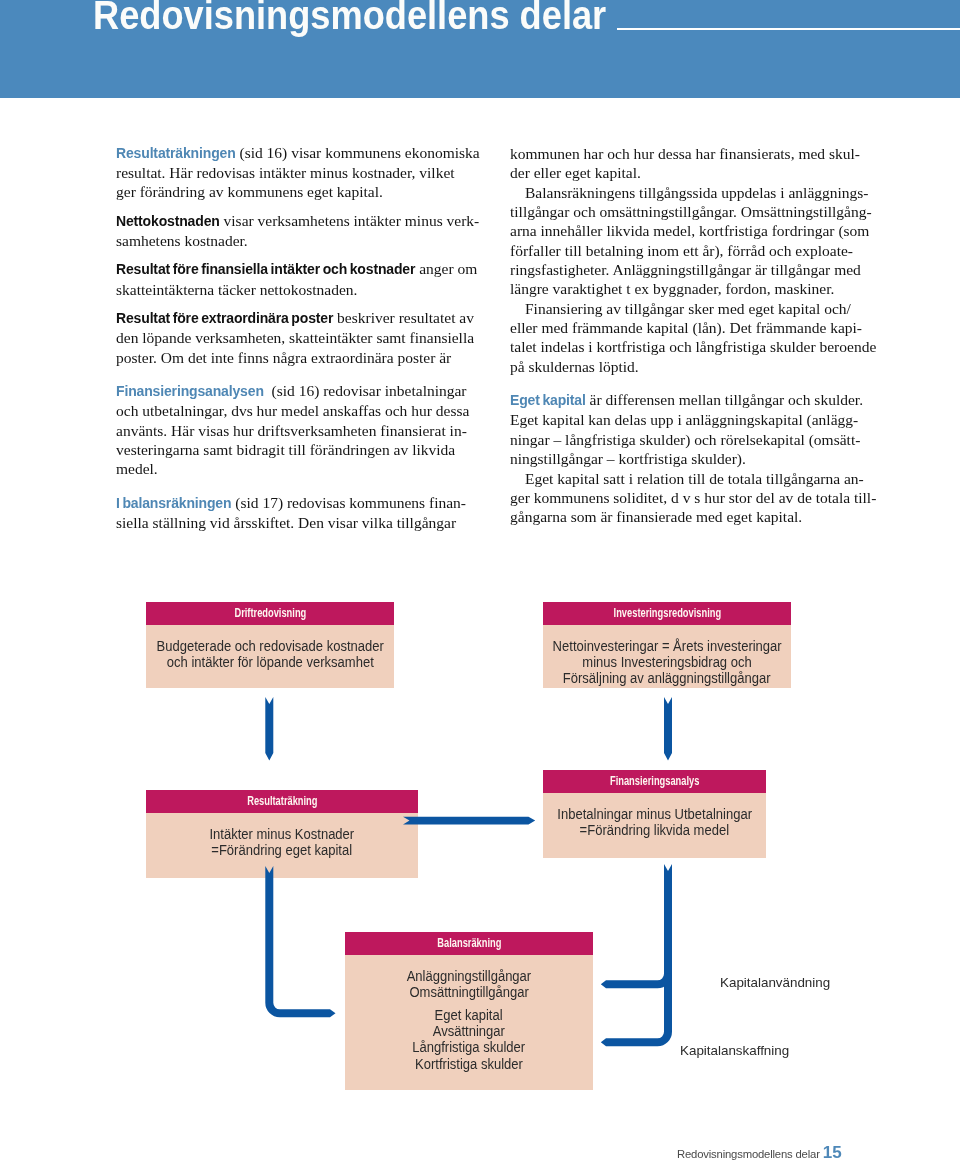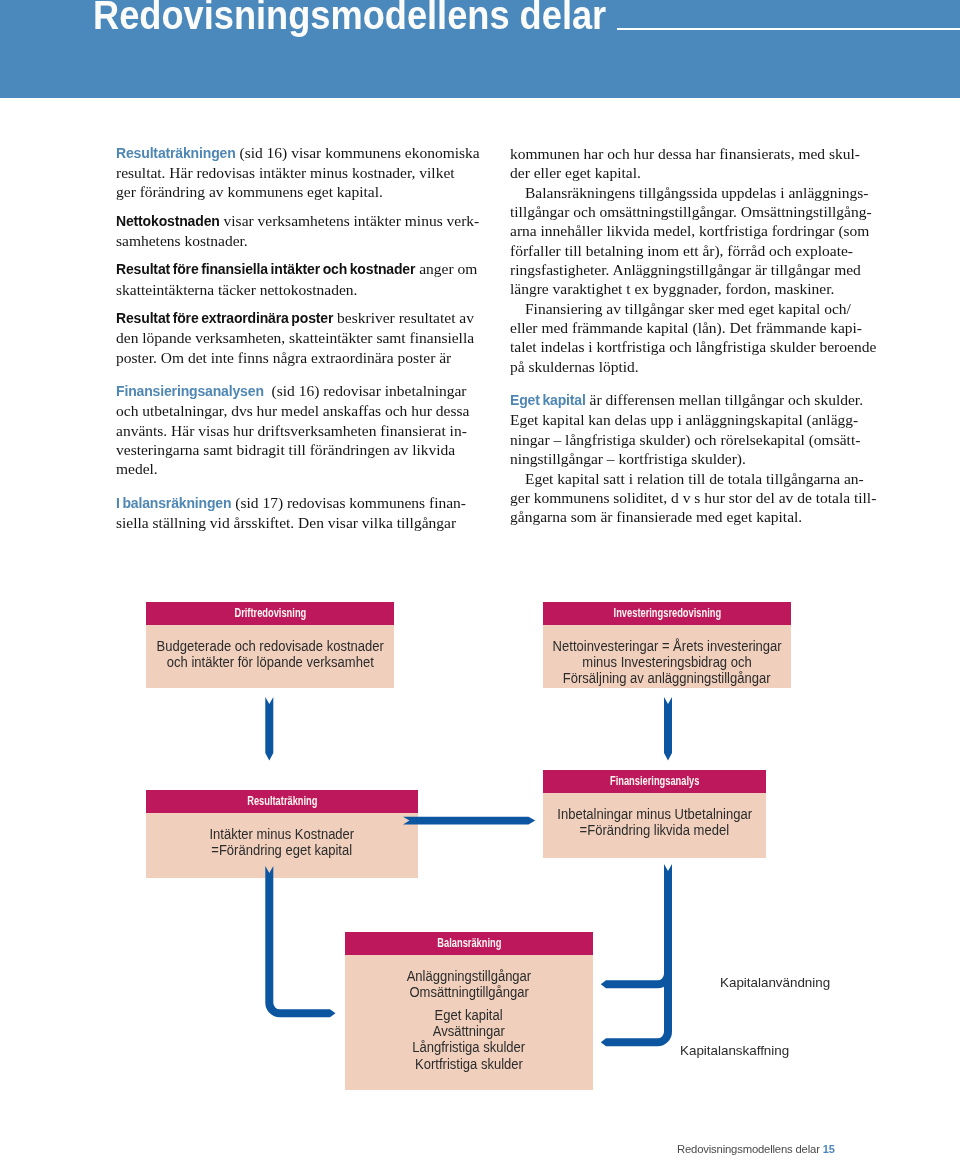--- a/index.html
+++ b/index.html
@@ -20,21 +20,21 @@
   .lead.blue{color:#4f87b4;}
   .lead.black{color:#111;}
 
   .box{position:absolute;background:#f0d0bd;box-sizing:border-box;}
   .bhd{background:#be185d;color:#fdf6f0;font-family:"Liberation Sans",sans-serif;font-weight:bold;font-size:12px;text-align:center;height:23px;line-height:23px;}
   .bhd > span{display:inline-block;transform:scaleX(0.775);transform-origin:center;}
   .bbd{color:#2b2b2b;font-family:"Liberation Sans",sans-serif;font-size:14px;text-align:center;line-height:16.2px;padding-top:12.5px;}
   .bbd > div > span{display:inline-block;transform:scaleX(0.93);transform-origin:center;}
   .dlabel{position:absolute;font-family:"Liberation Sans",sans-serif;font-size:13.4px;color:#2b2b2b;white-space:nowrap;}
   .footer{position:absolute;font-family:"Liberation Sans",sans-serif;font-size:11.3px;color:#4a4a4a;white-space:nowrap;letter-spacing:-0.18px;}
-  .footer .pg{color:#4e88b8;font-size:11px;font-weight:bold;letter-spacing:0;margin-left:0px;}
+  .footer .pg{color:#4e88b8;font-size:17px;font-weight:bold;letter-spacing:0;margin-left:0px;}
   svg.arrows{position:absolute;left:0;top:0;width:960px;height:1162px;pointer-events:none;}
 </style>
 </head>
 <body>
 
 <div class="banner">
   <div class="banner-title">Redovisningsmodellens delar</div>
   <div class="banner-rule"></div>
 </div>
 

